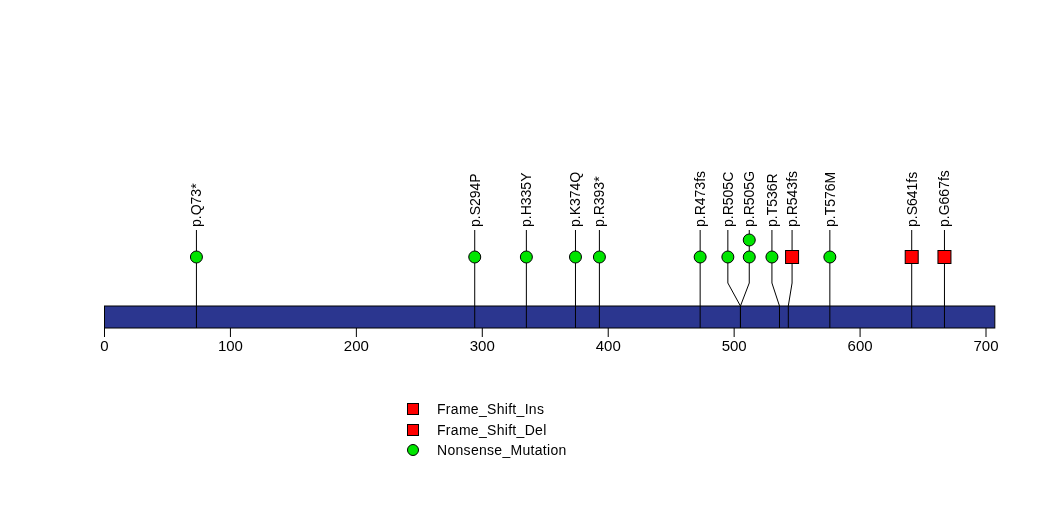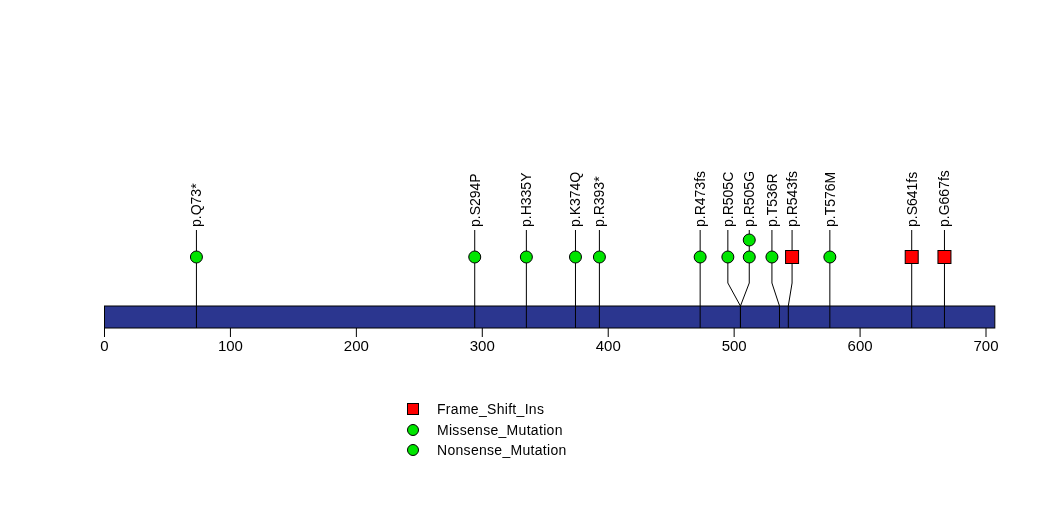--- a/index.html
+++ b/index.html
@@ -116,21 +116,21 @@
       <rect x="937.9531000000001" y="250.5" width="13" height="13" fill="#FF0000" stroke="#000000" stroke-width="1"></rect>
       <text x="949.4531000000001" y="227" font-size="14px" transform="rotate(-90 949.4531000000001 227)">p.G667fs</text>
     </svg>
 
   <div class="legend">
     <div class="legend-row">
       <span class="mk square" style="background: rgb(255, 0, 0);"></span>
       <span class="lbl">Frame_Shift_Ins</span>
     </div>
     <div class="legend-row">
-      <span class="mk circle" style="background: rgb(0, 229, 0);"></span>
-      <span class="lbl">Missense_Mutation</span>
+      <span class="mk square" style="background: rgb(255, 0, 0);"></span>
+      <span class="lbl">Frame_Shift_Del</span>
     </div>
     <div class="legend-row">
       <span class="mk circle" style="background: rgb(0, 229, 0);"></span>
       <span class="lbl">Nonsense_Mutation</span>
     </div>
   </div>
 </div>
 
 </body></html>

